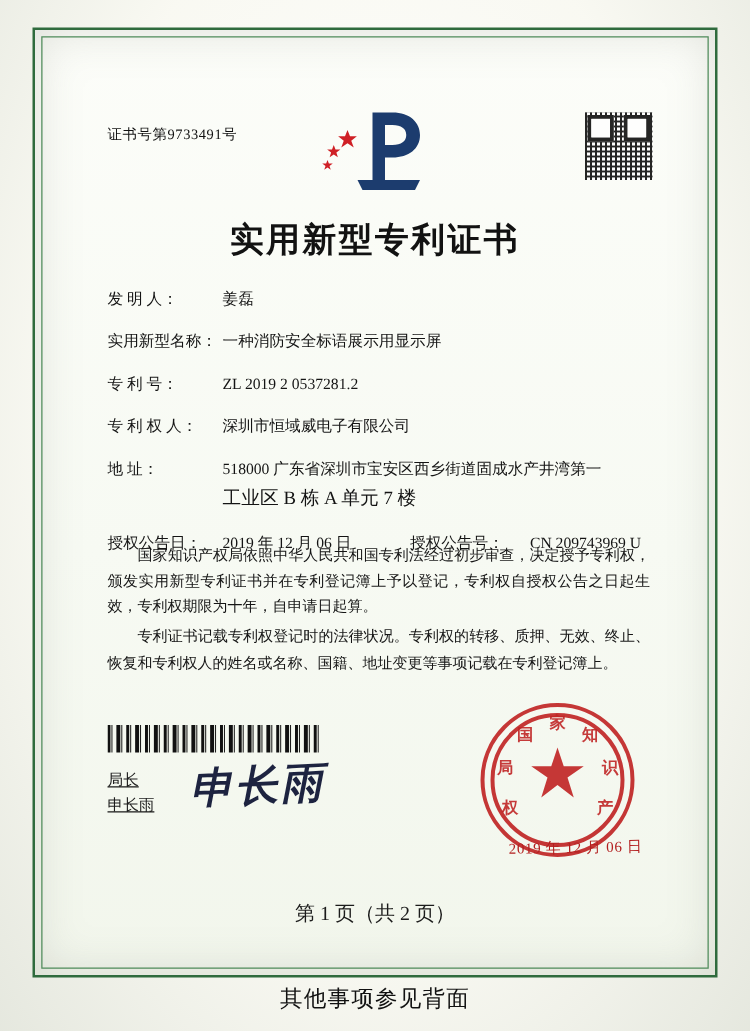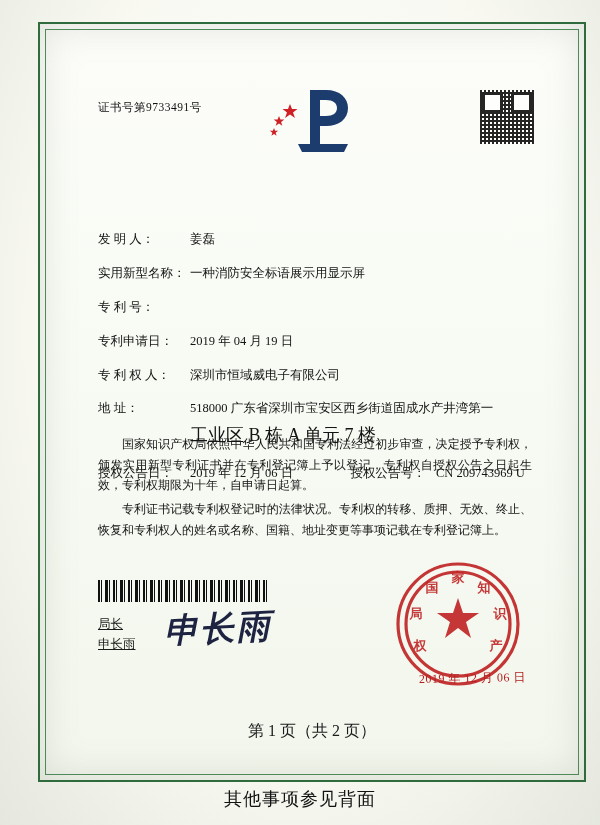--- a/index.html
+++ b/index.html
@@ -30,21 +30,20 @@
   }
   .cert {
     position: absolute;
     left: 26px;
     top: 22px;
     width: 548px;
     height: 760px;
     border: 2px solid #2f6b3d;
     background: linear-gradient(180deg,#fcfdf9 0%, #f7faf3 55%, #f2f6ec 100%);
     box-sizing: border-box;
-    margin-left: 12px;
   }
   .cert::after {
     content: "";
     position: absolute;
     inset: 5px;
     border: 1px solid #4e8a59;
     pointer-events: none;
   }
   .inner {
     position: absolute;
@@ -129,29 +128,29 @@
     white-space: nowrap;
   }
   .row .val {
     flex: 1 1 auto;
   }
   .row.tight { margin-bottom: 12px; }
   .addr-line2 {
     margin-left: 92px;
     margin-top: -9px;
     margin-bottom: 14px;
-    font-size: 18px;
+    font-size: 15px;
   }
   .pubrow {
     display: flex;
     align-items: baseline;
   }
   .pubrow .lbl { flex: 0 0 92px; }
   .pubrow .v1 { flex: 0 0 150px; }
-  .pubrow .lbl2 { flex: 0 0 96px; text-align: center; }
+  .pubrow .lbl2 { flex: 0 0 96px; }
   .pubrow .v2 { flex: 1 1 auto; }
 
   
   .paras {
     position: absolute;
     left: 24px;
     right: 18px;
     top: 376px;
     font-size: 12px;
     line-height: 1.72;
@@ -267,36 +266,34 @@
             <polygon points="22,46 23.1,48.8 26.2,48.8 23.6,50.7 24.6,53.7 22,51.9 19.4,53.7 20.4,50.7 17.8,48.8 20.9,48.8"></polygon>
           </g>
 
           <g fill="#1c3c6e">
             <path d="M58 8 h16 c14 0 22 8 22 18 0 11 -9 18 -22 18 h-6 v18 h-10 z M68 18 v16 h6 c7 0 11 -3 11 -8 0 -5 -4 -8 -11 -8 z"></path>
             <polygon points="46,62 96,62 92,70 50,70"></polygon>
           </g>
         </svg>
       </div>
 
+      <div class="title">实用新型专利证书</div>
 
       <div class="fields">
         <div class="row">
           <span class="lbl">发 明 人：</span>
           <span class="val">姜磊</span>
         </div>
         <div class="row">
           <span class="lbl">实用新型名称：</span>
           <span class="val">一种消防安全标语展示用显示屏</span>
         </div>
         <div class="row">
           <span class="lbl">专 利 号：</span>
-        </div>
-        <div class="row">
-          <span class="lbl">专利申请日：</span>
-          <span class="val">2019 年 04 月 19 日</span>
+          <span class="val">ZL 2019 2 0537281.2</span>
         </div>
         <div class="row">
           <span class="lbl">专 利 权 人：</span>
           <span class="val">深圳市恒域威电子有限公司</span>
         </div>
         <div class="row tight">
           <span class="lbl">地        址：</span>
           <span class="val">518000  广东省深圳市宝安区西乡街道固成水产井湾第一</span>
         </div>
         <div class="addr-line2">工业区 B 栋 A 单元 7 楼</div>

